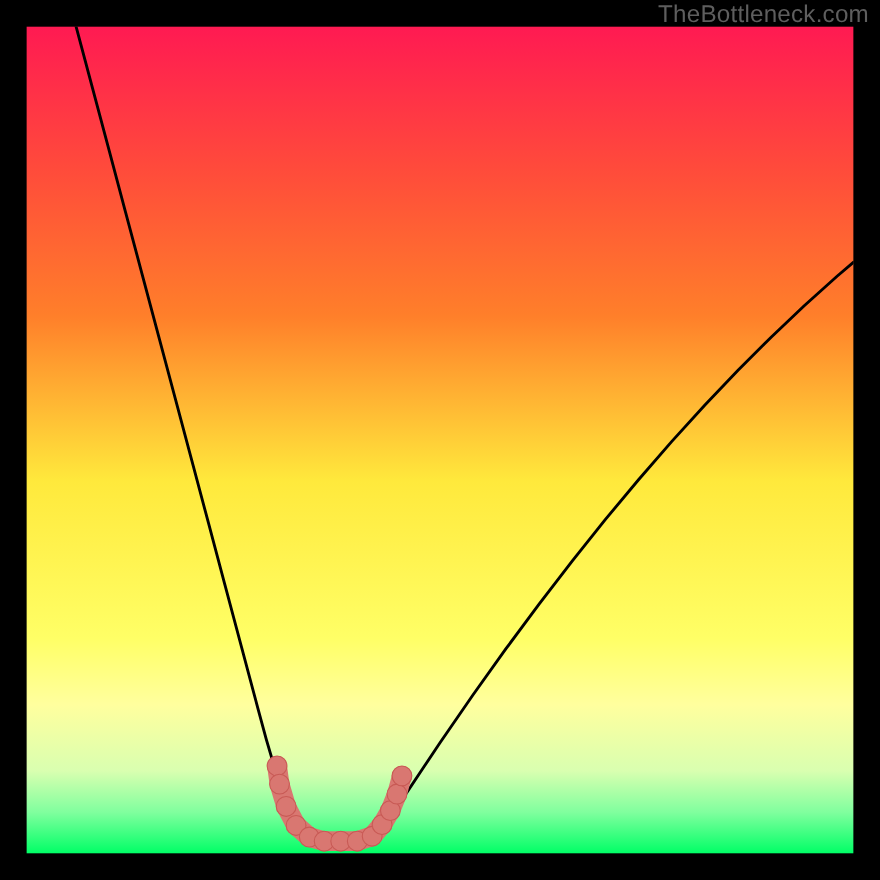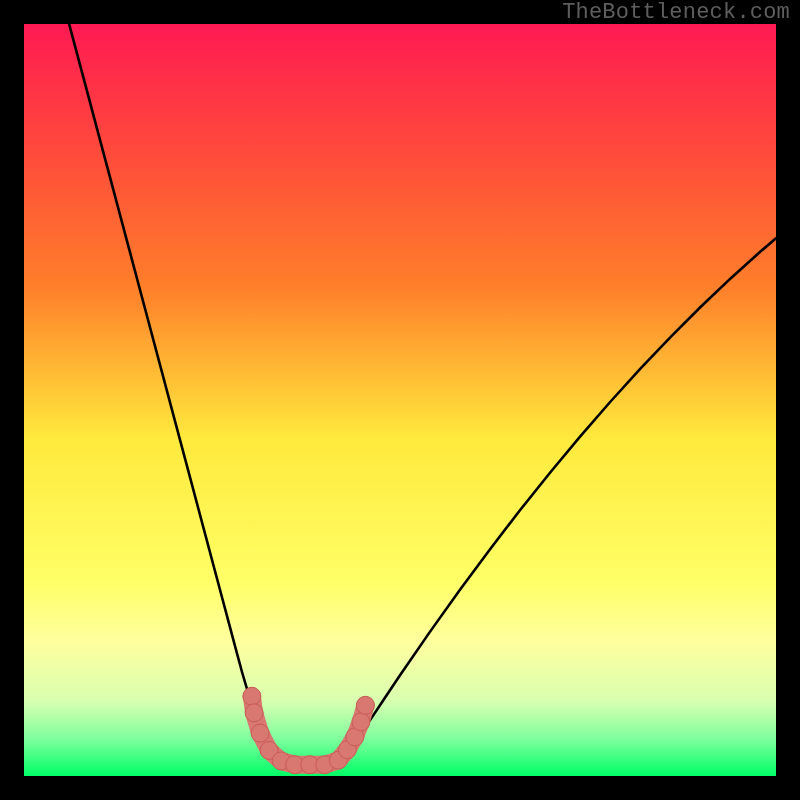--- a/index.html
+++ b/index.html
@@ -22,21 +22,21 @@
     position: absolute;
     left: 24px;
     top: 24px;
     width: 752px;
     height: 752px;
   }
   .attribution {
     position: absolute;
     top: 0;
     right: 10px;
-    font-family: Liberation Mono, monospace;
+    font-family: Liberation Sans, sans-serif;
     font-size: 22px;
     color: #5e5e5e;
     font-weight: 500;
     letter-spacing: 0.2px;
   }
   svg {
     display: block;
   }
 </style>
 </head>

